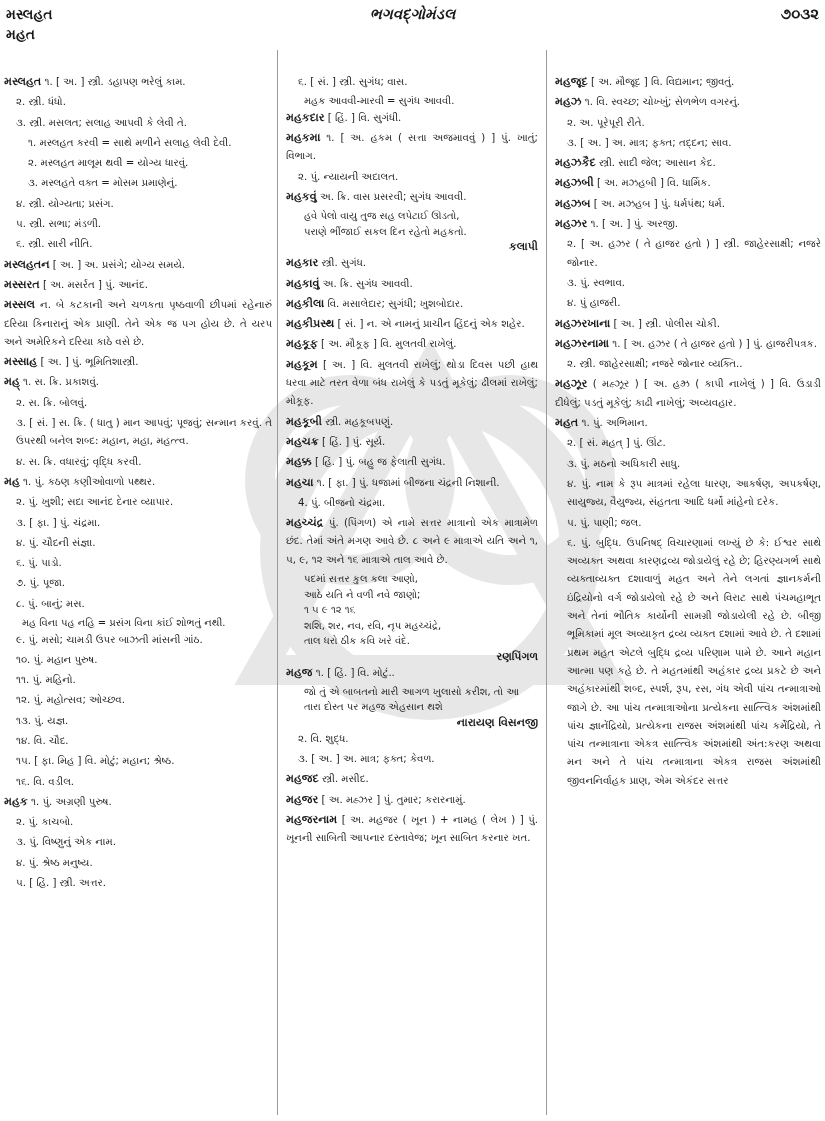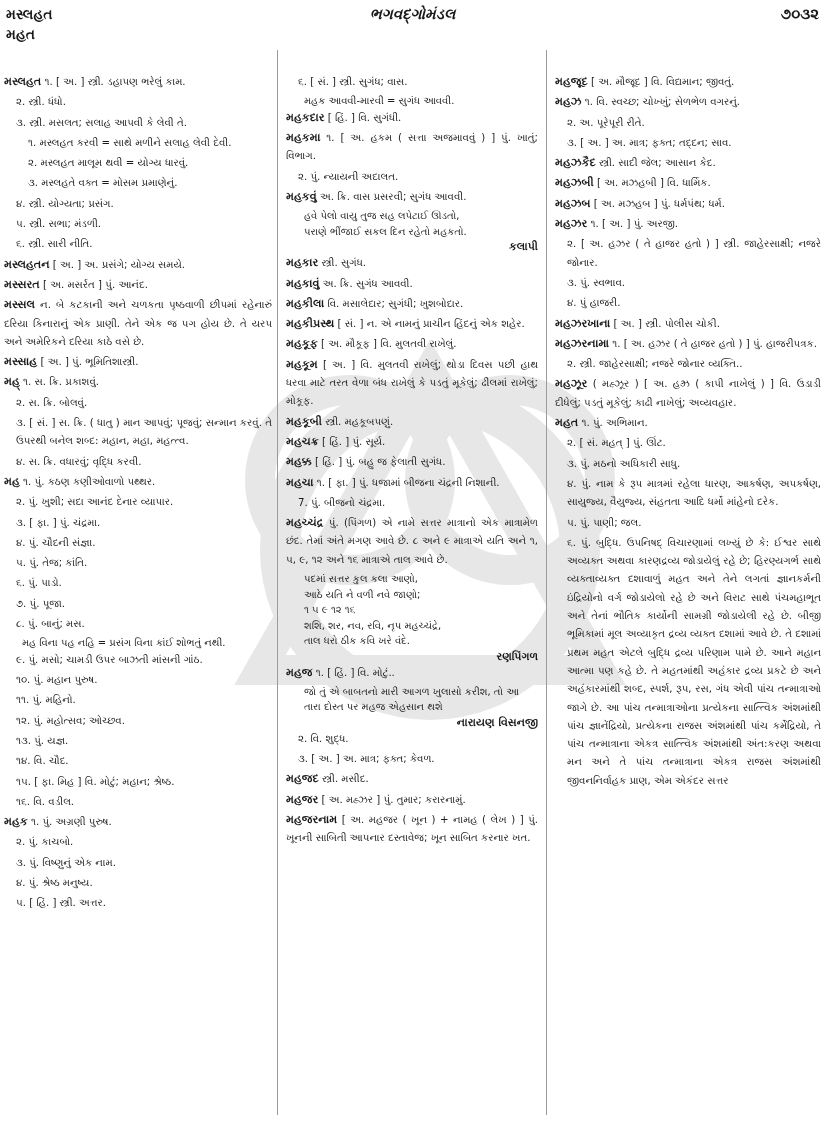--- a/index.html
+++ b/index.html
@@ -63,21 +63,20 @@
     <div class="entry"><span class="head">મસ્સલ</span><span> ન. બે કટકાની અને ચળકતા પૃષ્ઠવાળી છીપમાં રહેનારું દરિયા કિનારાનું એક પ્રાણી. તેને એક જ પગ હોય છે. તે યરપ અને અમેરિકને દરિયા કાઠે વસે છે.</span></div>
     <div class="entry"><span class="head">મસ્સાહ</span><span> [ અ. ] પું. ભૂમિતિશાસ્ત્રી.</span></div>
     <div class="entry"><span class="head">મહ્</span><span> ૧. સ. ક્રિ. પ્રકાશવું.</span></div>
     <div class="entry sub">૨. સ. ક્રિ. બોલવું.</div>
     <div class="entry sub">૩. [ સં. ] સ. ક્રિ. ( ધાતુ ) માન આપવું; પૂજવું; સન્માન કરવું. તે ઉપરથી બનેલ શબ્દ: મહાન, મહા, મહત્ત્વ.</div>
     <div class="entry sub">૪. સ. ક્રિ. વધારવું; વૃદ્ધિ કરવી.</div>
     <div class="entry"><span class="head">મહ</span><span> ૧. પું. કઠણ કણીઓવાળો પથ્થર.</span></div>
     <div class="entry sub">૨. પું. ખુશી; સદા આનંદ દેનાર વ્યાપાર.</div>
     <div class="entry sub">૩. [ ફા. ] પું. ચંદ્રમા.</div>
     <div class="entry sub">૪. પું. ચૌદની સંજ્ઞા.</div>
-    <div class="entry sub">૫. પું. તેજ; કાંતિ.</div>
     <div class="entry sub">૬. પું. પાડો.</div>
     <div class="entry sub">૭. પું. પૂજા.</div>
     <div class="entry sub">૮. પું. બાનું; મસ.</div>
     <div class="quote">મહ વિના પહ નહિ = પ્રસંગ વિના કાંઈ શોભતું નથી.</div>
     <div class="entry sub">૯. પું. મસો; ચામડી ઉપર બાઝતી માંસની ગાંઠ.</div>
     <div class="entry sub">૧૦. પું. મહાન પુરુષ.</div>
     <div class="entry sub">૧૧. પું. મહિનો.</div>
     <div class="entry sub">૧૨. પું. મહોત્સવ; ઓચ્છવ.</div>
     <div class="entry sub">૧૩. પું. યજ્ઞ.</div>
     <div class="entry sub">૧૪. વિ. ચૌદ.</div>
@@ -102,21 +101,21 @@
     <div class="entry"><span class="head">મહકાર</span><span> સ્ત્રી. સુગંધ.</span></div>
     <div class="entry"><span class="head">મહકાવું</span><span> અ. ક્રિ. સુગંધ આવવી.</span></div>
     <div class="entry"><span class="head">મહકીલા</span><span> વિ. મસાલેદાર; સુગંધી; ખુશબોદાર.</span></div>
     <div class="entry"><span class="head">મહકીપ્રસ્થ</span><span> [ સં. ] ન. એ નામનું પ્રાચીન હિંદનું એક શહેર.</span></div>
     <div class="entry"><span class="head">મહકૂફ</span><span> [ અ. મૌકૂફ ] વિ. મુલતવી રાખેલું.</span></div>
     <div class="entry"><span class="head">મહકૂમ</span><span> [ અ. ] વિ. મુલતવી રાખેલું; થોડા દિવસ પછી હાથ ધરવા માટે તરત વેળા બંધ રાખેલું કે પડતું મૂકેલું; ઢીલમાં રાખેલું; મોકૂફ.</span></div>
     <div class="entry"><span class="head">મહકૂબી</span><span> સ્ત્રી. મહકૂબપણું.</span></div>
     <div class="entry"><span class="head">મહચક્ર</span><span> [ હિં. ] પું. સૂર્ય.</span></div>
     <div class="entry"><span class="head">મહક્ક</span><span> [ હિં. ] પું. બહુ જ ફેલાતી સુગંધ.</span></div>
     <div class="entry"><span class="head">મહચા</span><span> ૧. [ ફા. ] પું. ધજામાં બીજના ચંદ્રની નિશાની.</span></div>
-    <div class="entry sub">7. પું. બીજનો ચંદ્રમા.</div>
+    <div class="entry sub">4. પું. બીજનો ચંદ્રમા.</div>
     <div class="entry"><span class="head">મહચ્ચંદ્ર</span><span> પું. (પિંગળ) એ નામે સત્તર માત્રાનો એક માત્રામેળ છંદ. તેમાં અંતે મગણ આવે છે. ૮ અને ૯ માત્રાએ યતિ અને ૧, ૫, ૯, ૧૨ અને ૧૬ માત્રાએ તાલ આવે છે.</span></div>
     <div class="quote">પદમાં સત્તર કુલ કલા આણો,</div>
     <div class="quote">આઠે યતિ ને વળી નવે જાણો;</div>
     <div class="quote">૧   ૫   ૯   ૧૨  ૧૬</div>
     <div class="quote">શશિ, શર, નવ, રવિ, નૃપ મહચ્ચંદ્રે,</div>
     <div class="quote">તાલ ધરો ઠીક કવિ ખરે વંદે.</div>
     <div class="src">રણપિંગળ</div>
     <div class="entry"><span class="head">મહજ</span><span> ૧. [ હિં. ] વિ. મોટું..</span></div>
     <div class="quote">જો તું એ બાબતનો મારી આગળ ખુલાસો કરીશ, તો આ તારા દોસ્ત પર મહજ એહસાન થશે</div>
     <div class="src">નારાયણ વિસનજી</div>

